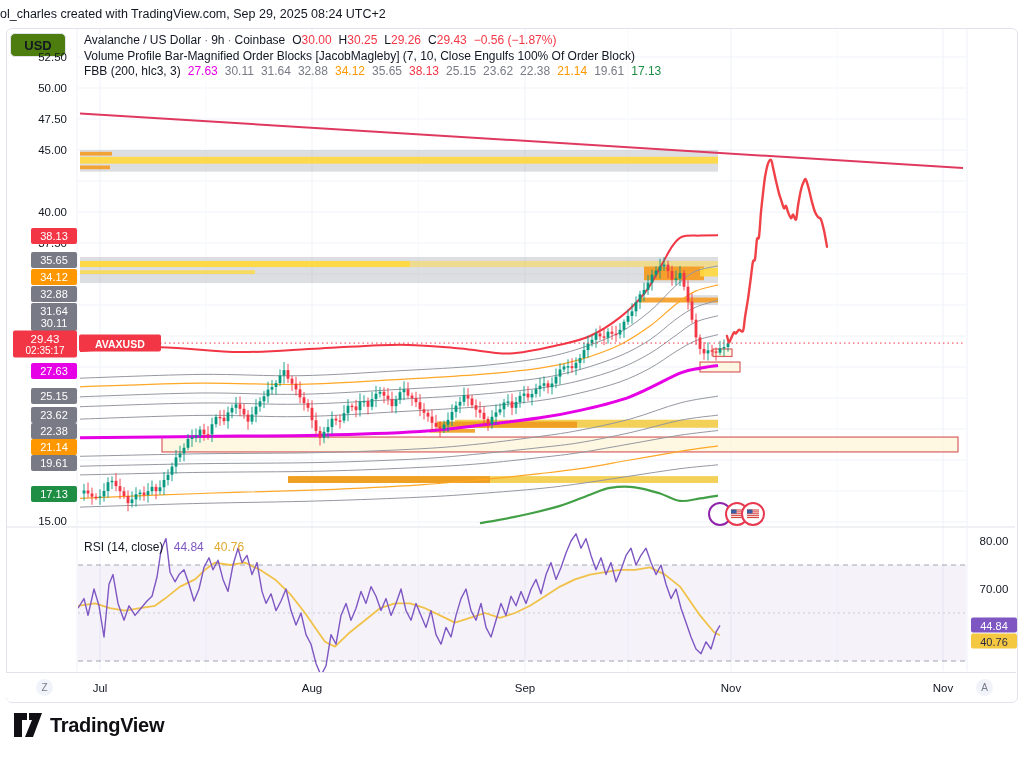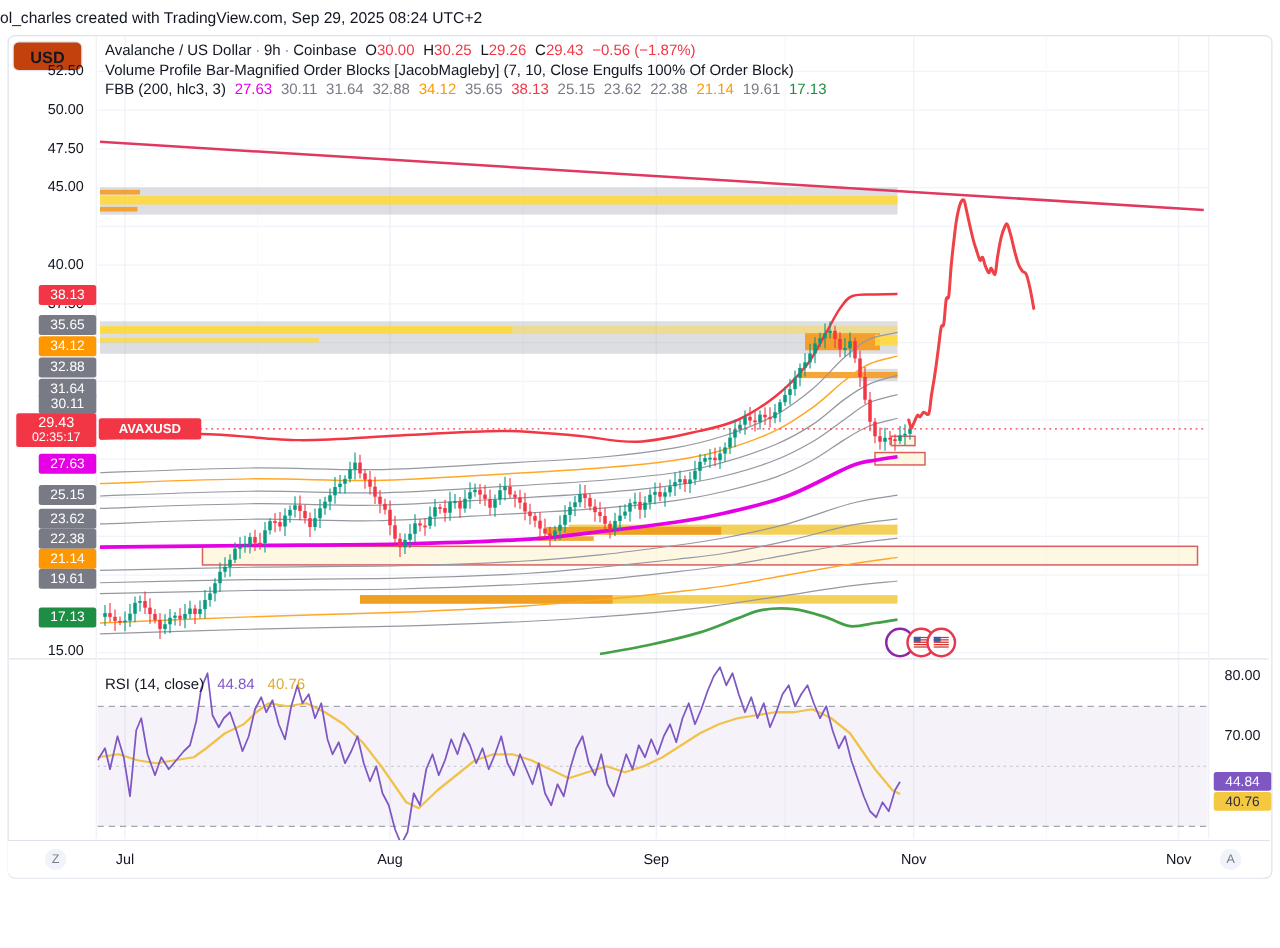--- a/index.html
+++ b/index.html
@@ -2,21 +2,21 @@
 <html><head>
 <meta charset="utf-8">
 <style>
   html,body{margin:0;padding:0;background:#fff;width:1024px;height:758px;overflow:hidden;
     font-family:"Liberation Sans","DejaVu Sans",sans-serif;color:#131722;}
   .page{position:relative;width:1024px;height:758px;}
   .credit{position:absolute;left:0;top:7px;font-size:12.5px;color:#131722;}
   .card{position:absolute;left:6px;top:28px;width:1010px;height:673px;border:1px solid #e0e3eb;border-radius:6px;}
   svg.chart{position:absolute;left:0;top:0;}
   .usd-btn{position:absolute;left:10px;top:33px;width:56px;height:24px;border:1px solid #e0e3eb;border-radius:5px;
-    background:#c2410c;display:flex;align-items:center;justify-content:center;font-size:13px;font-weight:bold;color:#131722;}
+    background:#4d7c0f;display:flex;align-items:center;justify-content:center;font-size:13px;font-weight:bold;color:#131722;}
   .legend{position:absolute;left:84px;top:33px;font-size:12px;line-height:15.5px;white-space:nowrap;}
   .legend .row{height:15.5px;}
   .legend .sep{color:#787b86;margin:0 3px;}
   .legend .ohlc-k{color:#131722;margin-left:7px;}
   .legend .fbb-v{margin-left:7px;}
   .axis-label{position:absolute;left:0;width:67px;text-align:right;font-size:11.5px;color:#131722;transform:translateY(-50%);}
   .badge{position:absolute;left:31px;width:46px;height:16px;border-radius:2px;color:#fff;font-size:11px;
     display:flex;align-items:center;justify-content:center;transform:translateY(-50%);}
   .price-badge{position:absolute;left:13px;width:64px;height:27px;border-radius:2px;color:#fff;
     display:flex;flex-direction:column;align-items:center;justify-content:center;transform:translateY(-50%);line-height:12px;}
@@ -533,14 +533,21 @@
         <div class="month" style="left: 94px;">Jul</div>
         <div class="month" style="left: 306px;">Aug</div>
         <div class="month" style="left: 519px;">Sep</div>
         <div class="month" style="left: 725px;">Nov</div>
         <div class="month" style="left: 937px;">Nov</div>
       </div>
     <div class="btn-circle" style="left:30px">Z</div>
     <div class="btn-circle" style="left:970px">A</div>
   </div>
 
+  <div class="footer">
+    <svg width="30" height="28" viewBox="0 0 30 28">
+      <path d="M1 2 h13 v7 h-5 v17 h-8 z" fill="#0f0f14"></path>
+      <path d="M16 2 h13 l-9 24 h-8 l7 -17 h-3 z" fill="#0f0f14"></path>
+    </svg>
+    <span class="brand">TradingView</span>
+  </div>
 
 </div>
 
 </body></html>

